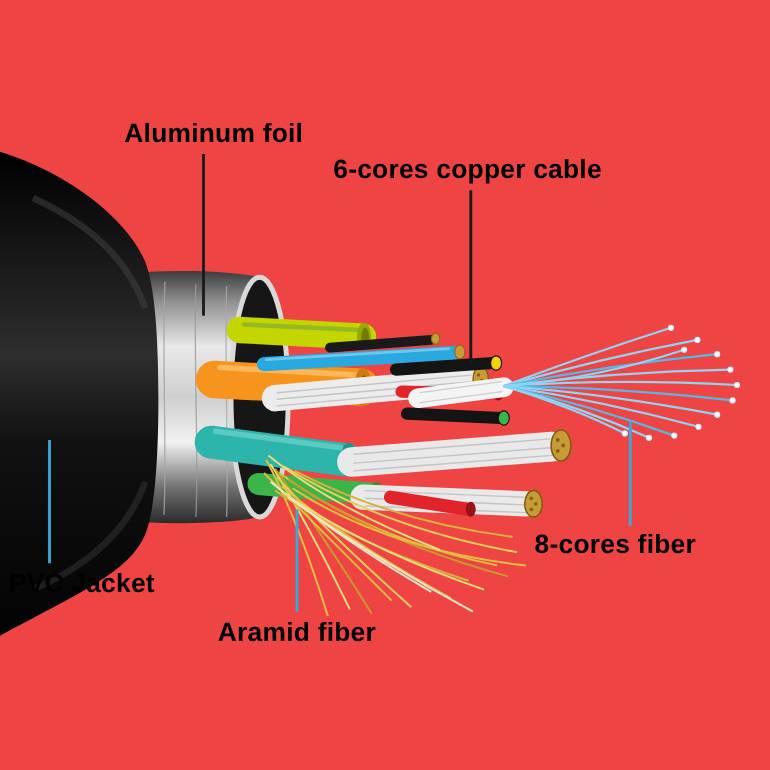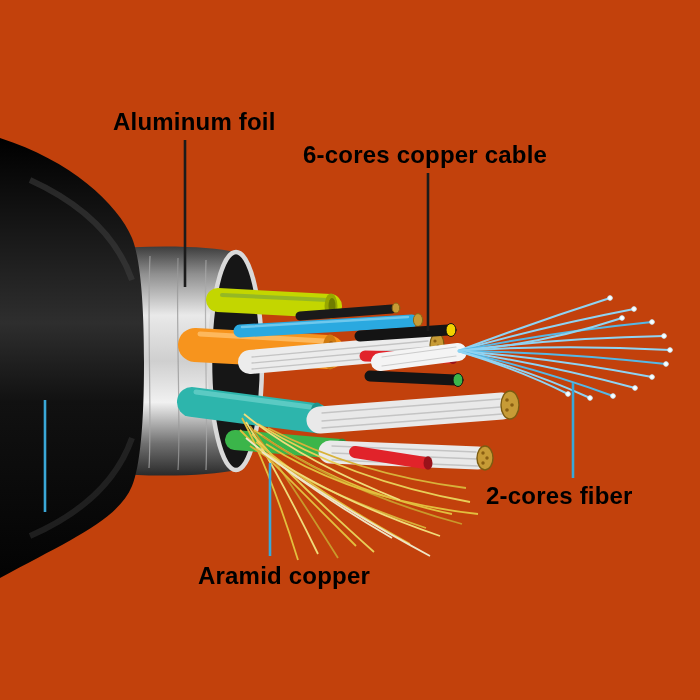--- a/index.html
+++ b/index.html
@@ -1,16 +1,16 @@
 <!DOCTYPE html>
 <html><head>
 <meta charset="utf-8">
 <style>
   html,body{margin:0;padding:0;background:#fff}
-  .canvas{position:relative;width:700px;height:700px;background:#c2410c;overflow:hidden;
+  .canvas{position:relative;width:700px;height:700px;background:#ef4444;overflow:hidden;
           font-family:"Liberation Sans",sans-serif}
   .canvas svg{position:absolute;left:0;top:0}
   .label{position:absolute;font-weight:700;font-size:24px;color:#000;white-space:nowrap;
          letter-spacing:.2px}
 </style>
 </head>
 <body>
 
 <div class="canvas">
 
@@ -173,18 +173,19 @@
     <line x1="573" y1="383" x2="573" y2="478" stroke="#3aa8d8"></line>
     <line x1="45" y1="400" x2="45" y2="512" stroke="#3aa8d8"></line>
     <line x1="270" y1="463" x2="270" y2="556" stroke="#3aa8d8"></line>
   </g>
 </svg>
 
 <div class="label" style="left:113px;top:108px">Aluminum foil</div>
 
 <div class="label" style="left:303px;top:141px">6-cores copper cable</div>
 
-<div class="label" style="left:486px;top:482px">2-cores fiber</div>
+<div class="label" style="left:486px;top:482px">8-cores fiber</div>
 
+<div class="label" style="left:8px;top:517px">PVC Jacket</div>
 
-<div class="label" style="left:198px;top:562px">Aramid copper</div>
+<div class="label" style="left:198px;top:562px">Aramid fiber</div>
 
 </div>
 
 </body></html>

